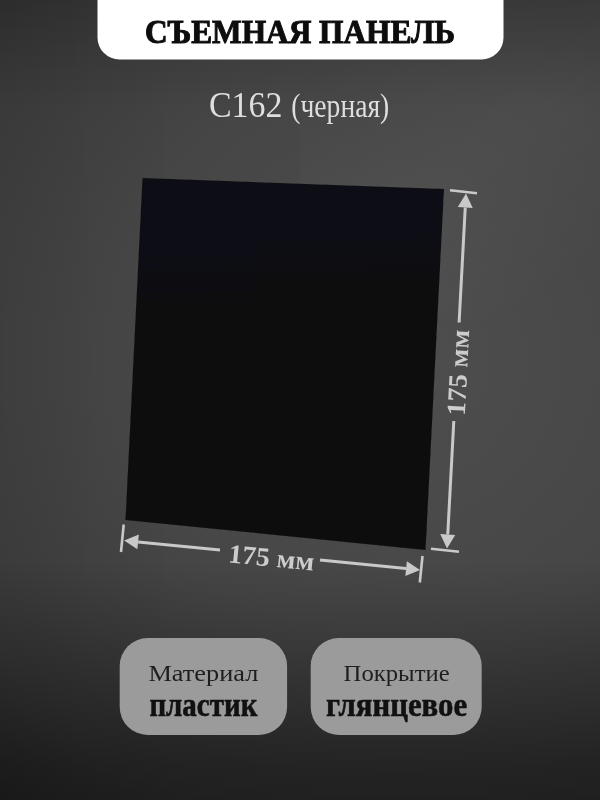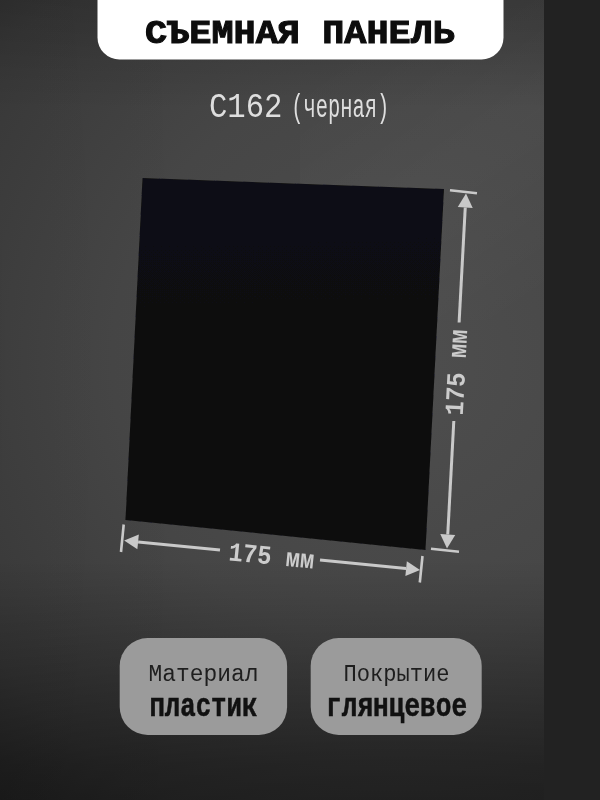--- a/index.html
+++ b/index.html
@@ -1,17 +1,17 @@
 <!DOCTYPE html>
 <html><head>
 <meta charset="utf-8">
 <style>
   html,body{margin:0;padding:0;background:#222;}
-  .page{position:relative;width:544px;height:800px;overflow:hidden;
-        font-family:Liberation Mono, monospace;}
+  .page{position:relative;width:600px;height:800px;overflow:hidden;
+        font-family:Liberation Serif, serif;}
   svg{display:block;}
 </style>
 </head>
 <body>
 
 <div class="page">
 <svg width="600" height="800" viewBox="0 0 600 800" xmlns="http://www.w3.org/2000/svg">
   <defs>
     <filter id="soft" x="-5%" y="-5%" width="110%" height="110%">
       <feGaussianBlur stdDeviation="0.7"></feGaussianBlur>

